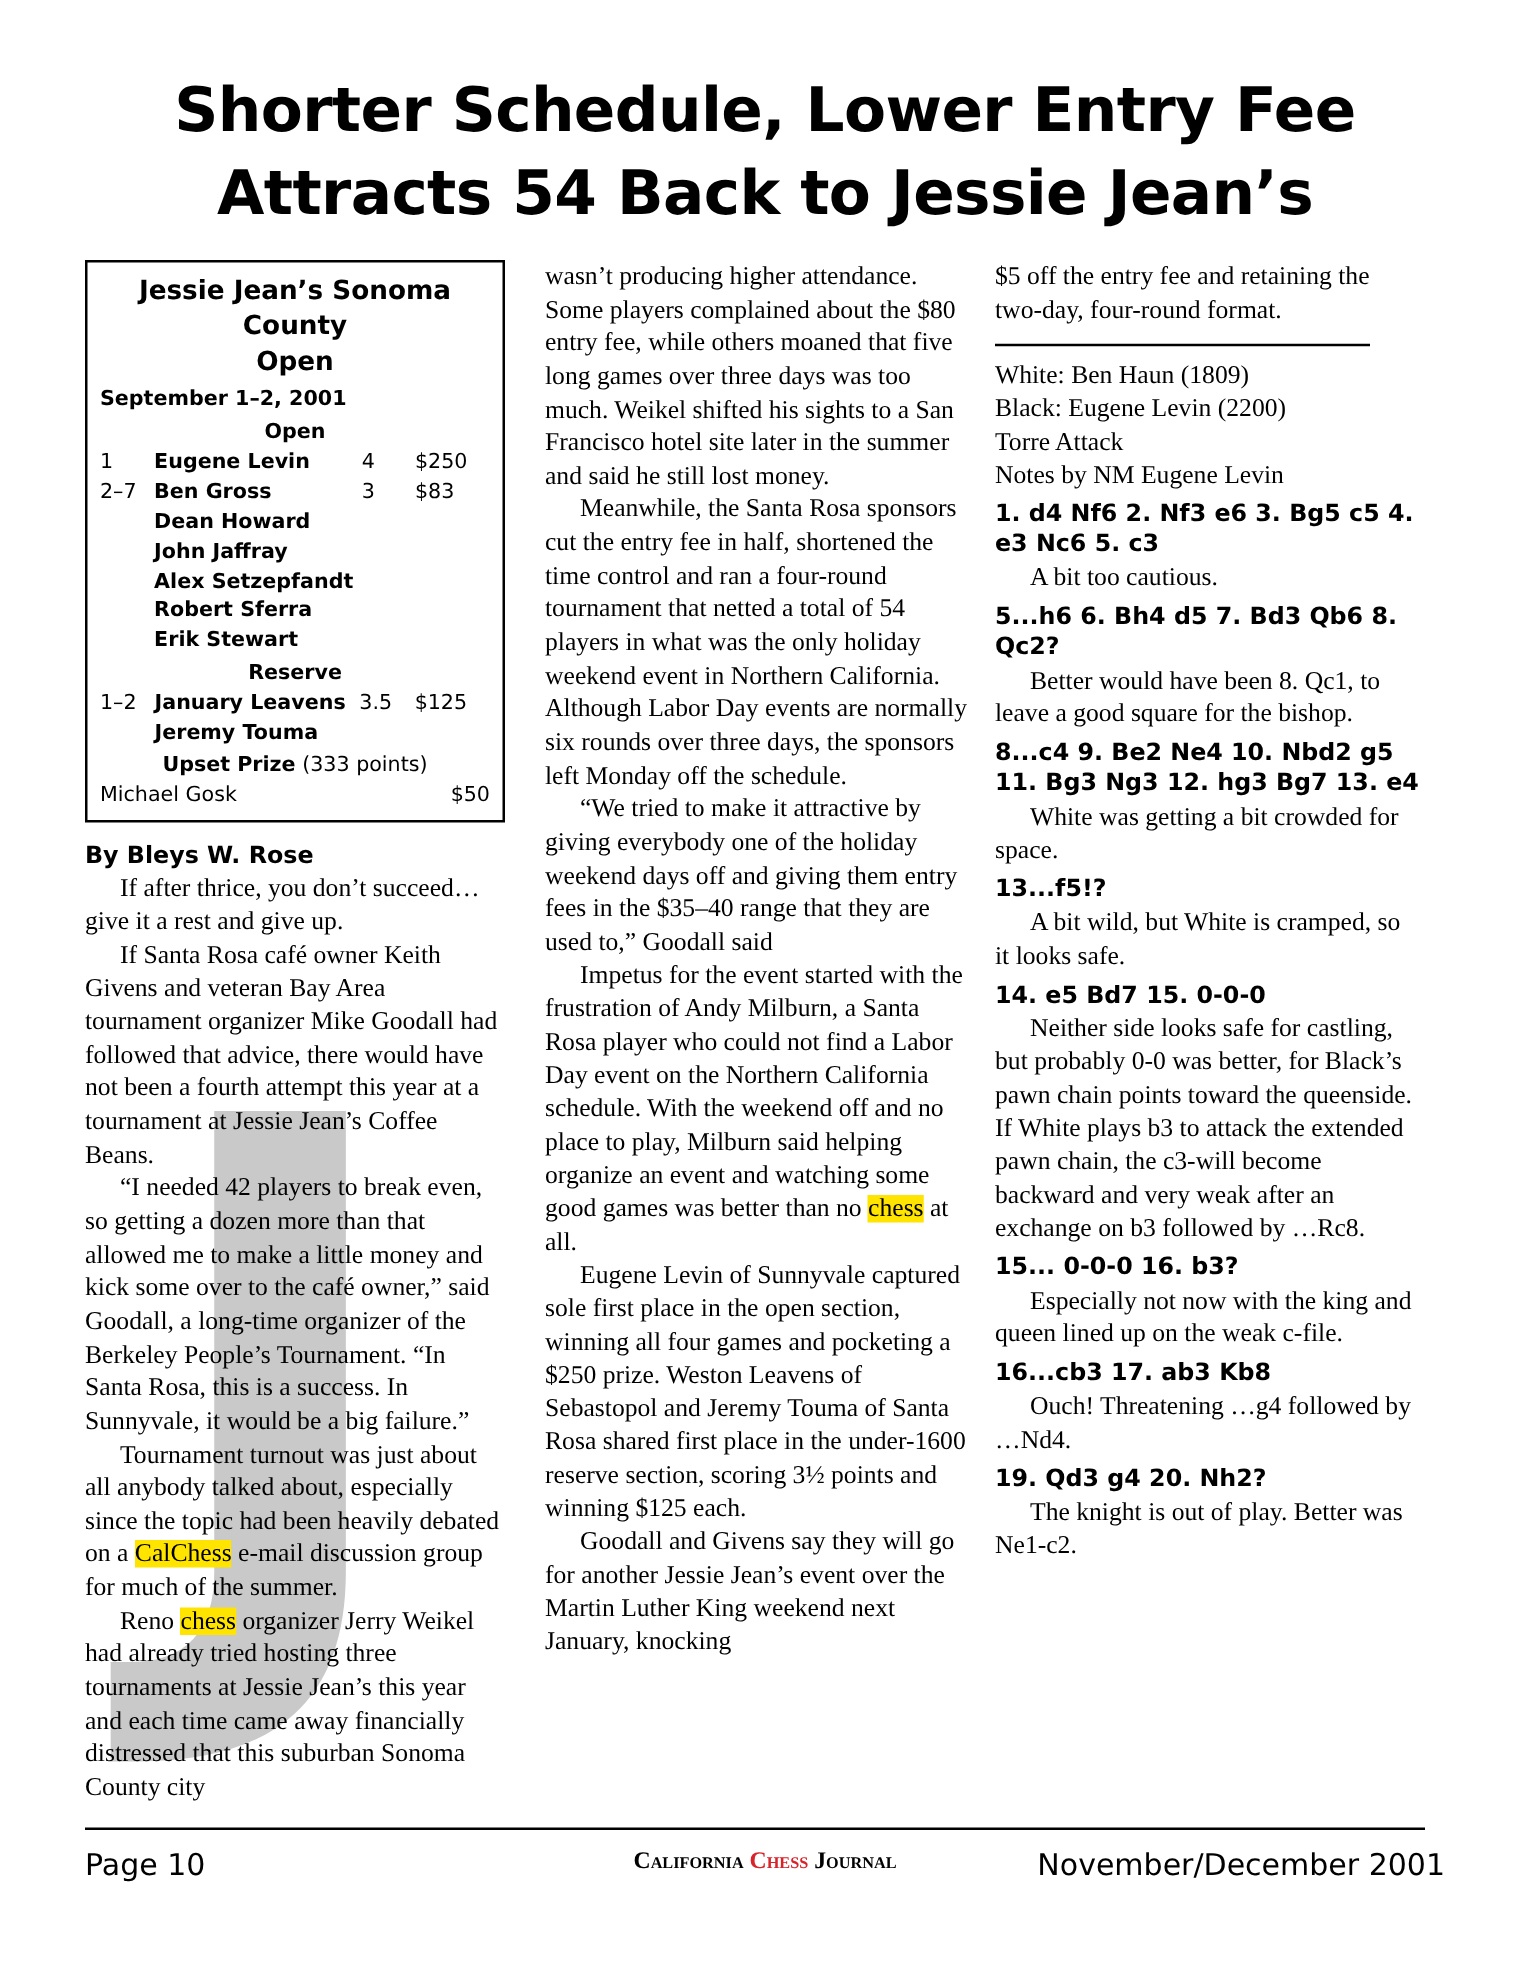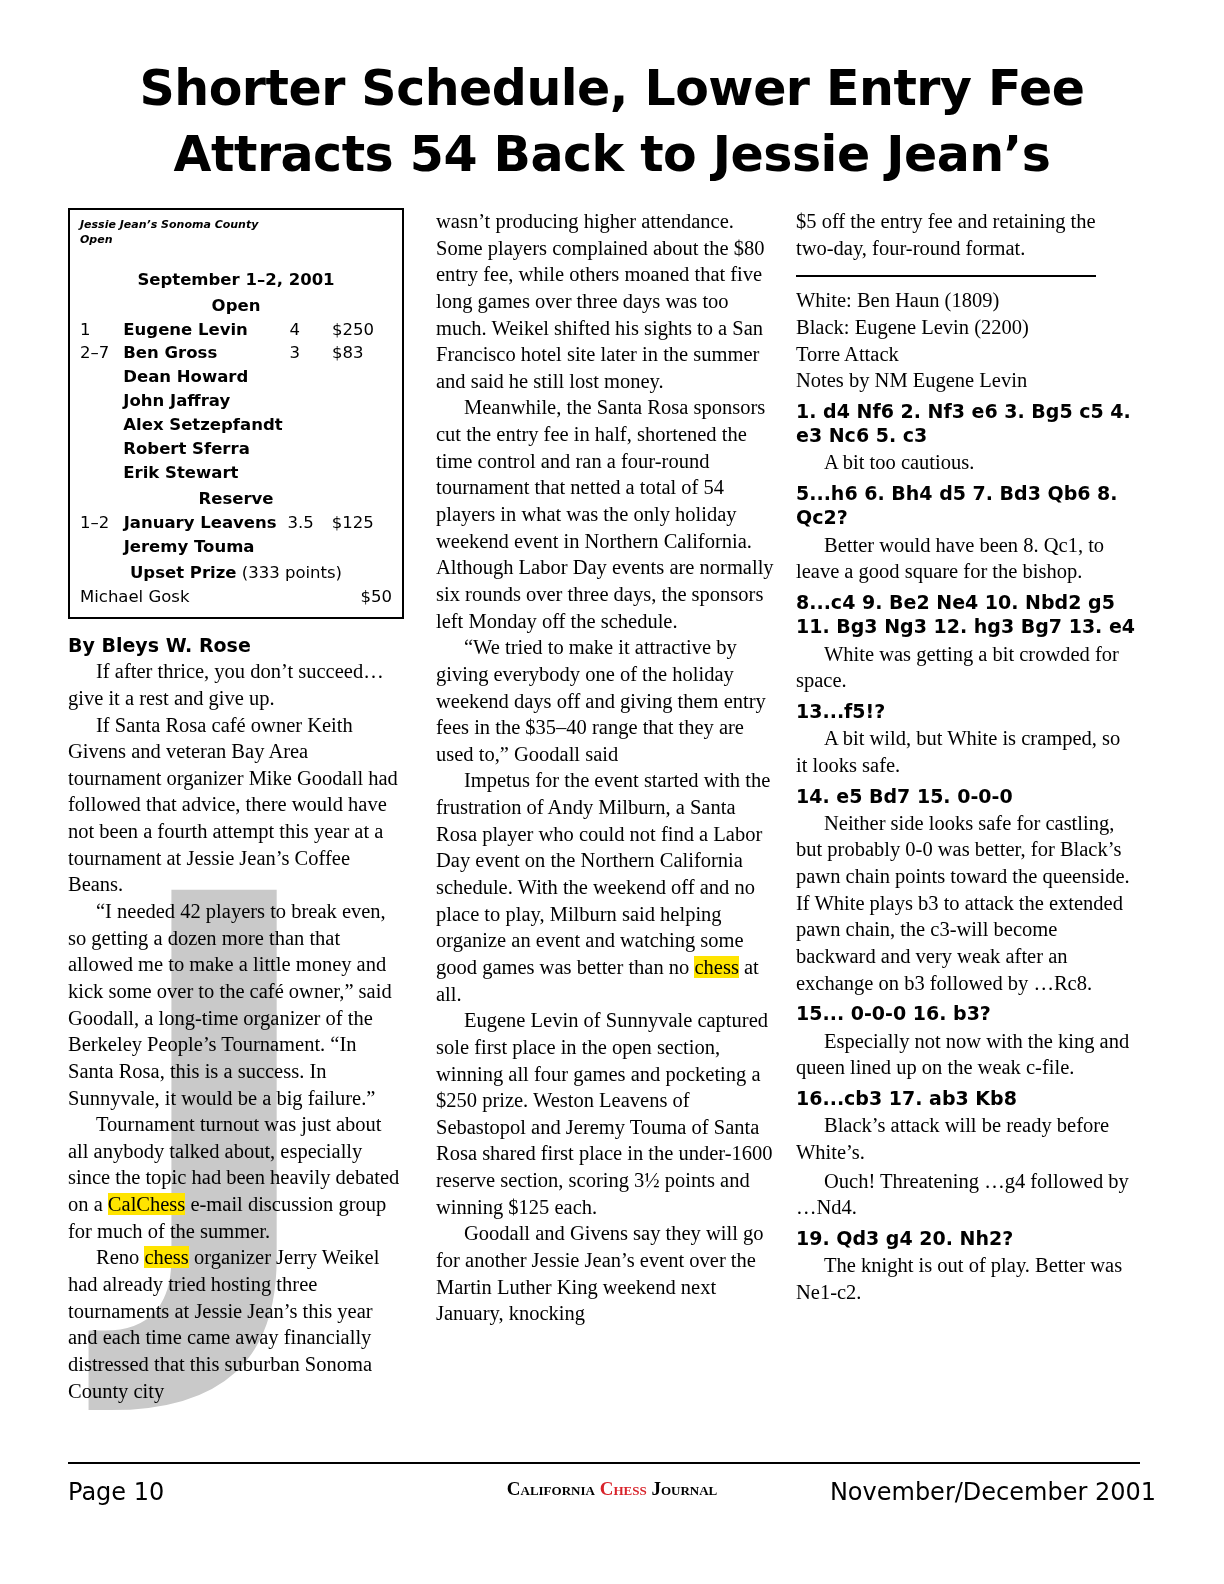--- a/index.html
+++ b/index.html
@@ -70,30 +70,28 @@
   .results-box {
     border: 2px solid #000;
     padding: 8px 10px 8px 10px;
     box-sizing: border-box;
     width: 336px;
     font-family: "DejaVu Sans", sans-serif;
     font-size: 16.5px;
     line-height: 1.45;
   }
   .rb-title {
-    text-align: left;
-    font-weight: bold;
-    font-size: 11px;
+    text-align: center;
+    font-weight: bold;
+    font-size: 21px;
     line-height: 1.35;
-    font-style: italic;
   }
   .rb-sub {
-    text-align: center;
-    font-weight: bold;
-    margin-top: 20px;
+    font-weight: bold;
+    margin-top: 4px;
   }
   .rb-section {
     text-align: center;
     font-weight: bold;
     margin-top: 2px;
   }
   table.rb-table {
     width: 100%;
     border-collapse: collapse;
     font-family: "DejaVu Sans", sans-serif;
@@ -321,21 +319,20 @@
   <div class="moves">13...f5!?</div>
   <div class="note">A bit wild, but White is cramped, so it looks safe.</div>
 
   <div class="moves">14. e5 Bd7 15. 0-0-0</div>
   <div class="note">Neither side looks safe for castling, but probably 0-0 was better, for Black’s pawn chain points toward the queenside. If White plays b3 to attack the extended pawn chain, the c3-will become backward and very weak after an exchange on b3 followed by …Rc8.</div>
 
   <div class="moves">15... 0-0-0 16. b3?</div>
   <div class="note">Especially not now with the king and queen lined up on the weak c-file.</div>
 
   <div class="moves">16...cb3 17. ab3 Kb8</div>
-  <div class="note">Black’s attack will be ready before White’s.</div>
 
   <div class="note">Ouch! Threatening …g4 followed by …Nd4.</div>
 
   <div class="moves">19. Qd3 g4 20. Nh2?</div>
   <div class="note">The knight is out of play. Better was Ne1-c2.</div>
 </div>
 
 <div class="footer-rule"></div>
 <div class="footer footer-left">Page 10</div>
 <div class="footer footer-center"><span>California </span><span class="red">Chess </span><span>Journal</span></div>

